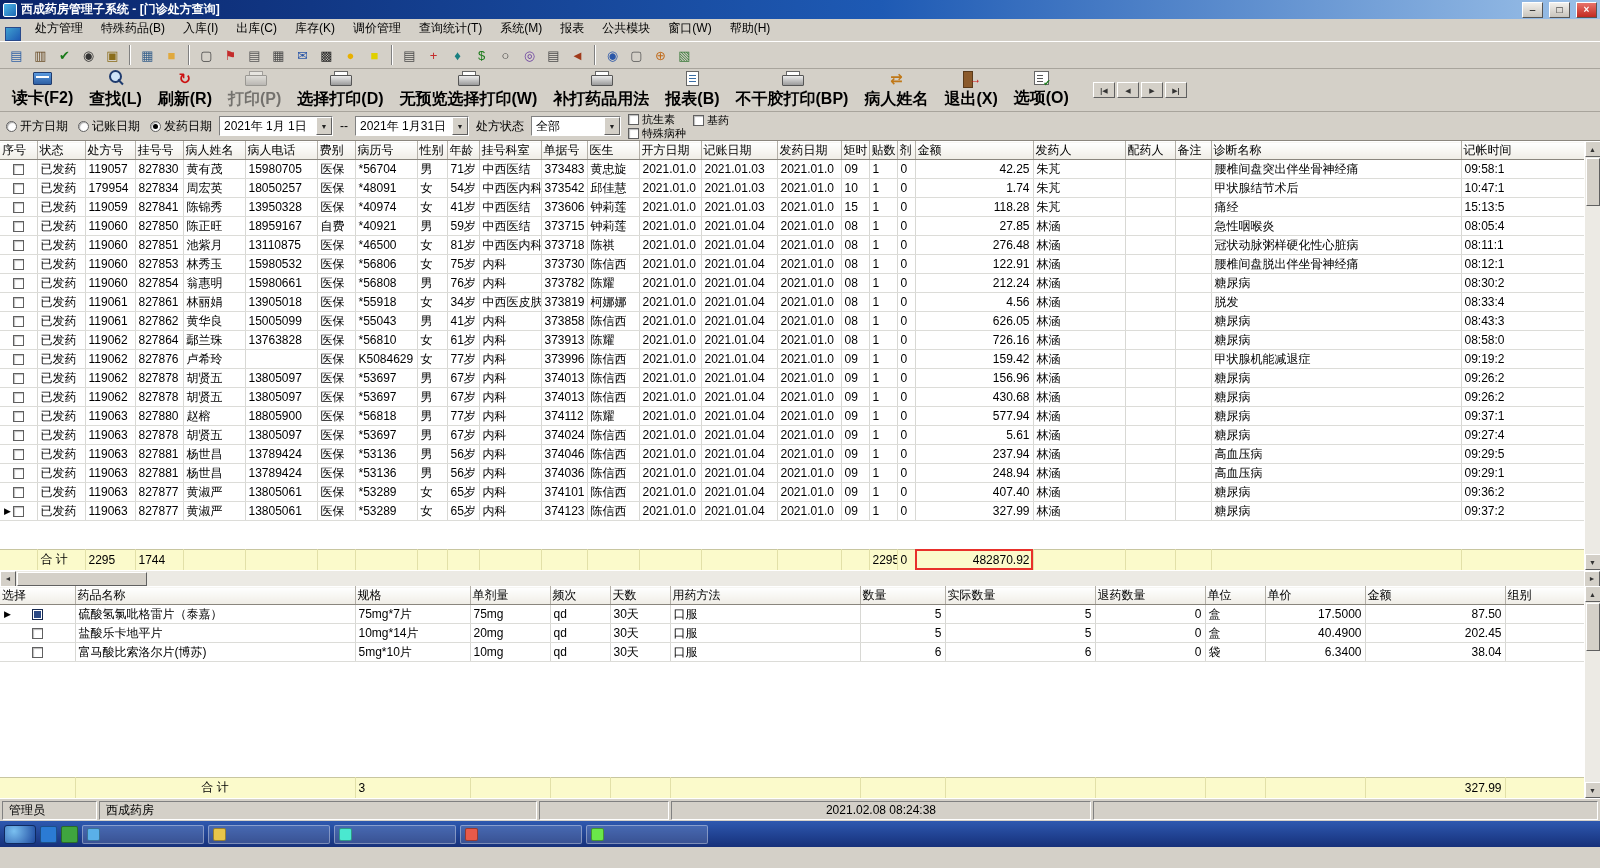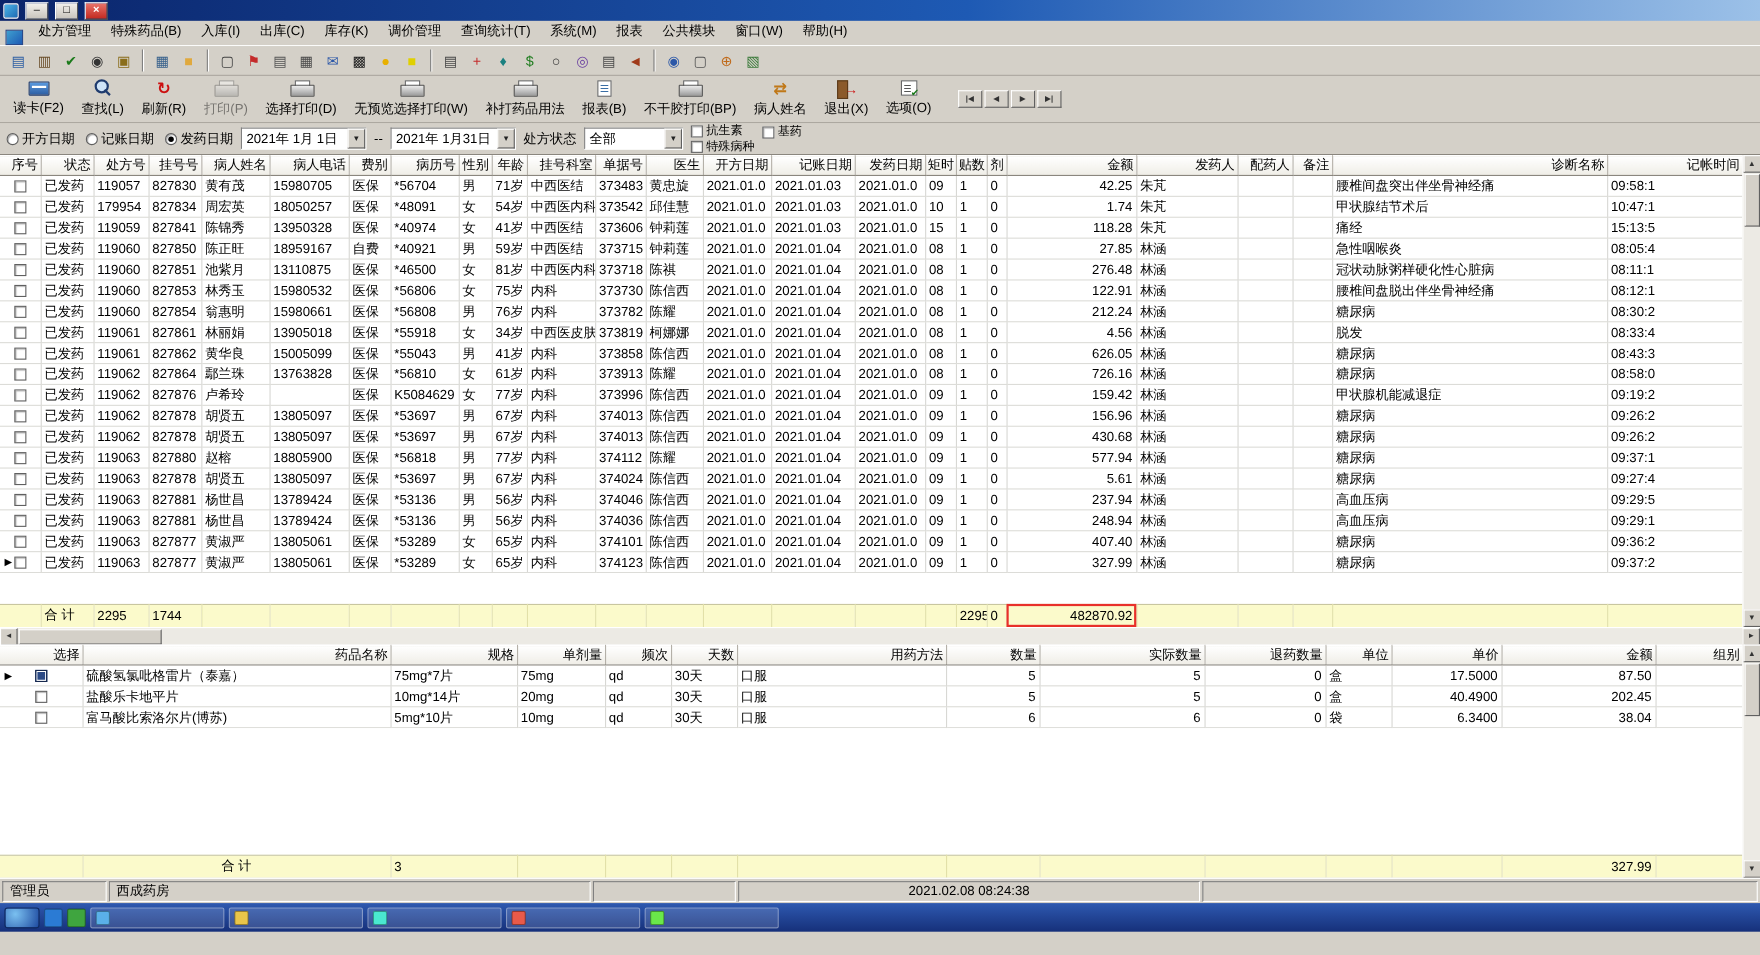--- a/index.html
+++ b/index.html
@@ -20,21 +20,21 @@
 .menu-item{padding:4px 9px;white-space:nowrap;}
 
 
 .toolbar1{height:27px;flex:0 0 auto;display:flex;align-items:center;background:#D4D0C8;border-bottom:1px solid #A8A49C;padding-left:5px;gap:1px;}
 .ticon{width:23px;height:22px;display:flex;align-items:center;justify-content:center;border:1px solid transparent;font-size:13px;line-height:13px;}
 .tsep{width:2px;height:20px;border-left:1px solid #808080;border-right:1px solid #fff;margin:0 4px;}
 
 
 .toolbar2{height:43px;flex:0 0 auto;display:flex;align-items:center;background:#D4D0C8;border-bottom:1px solid #A8A49C;padding-left:4px;}
 .tbtn{height:40px;display:flex;flex-direction:column;align-items:center;justify-content:center;padding:1px 7px;gap:3px;border:1px solid transparent;}
-.tbtn-label{font-size:12px;white-space:nowrap;}
+.tbtn-label{font-size:16px;white-space:nowrap;font-weight:bold;}
 .tbtn.disabled{opacity:.45;filter:grayscale(1);}
 .navgrp{display:flex;gap:2px;margin-left:16px;}
 .navbtn{min-width:22px;height:18px;padding:0 3px;font-size:9px;display:flex;align-items:center;justify-content:center;color:#17335E;font-weight:bold;}
 
 
 .ic{position:relative;width:20px;height:15px;flex:0 0 auto;}
 .ic-glyph{display:flex;align-items:center;justify-content:center;font-size:15px;line-height:15px;font-weight:bold;width:auto;min-width:16px;}
 .ic-refresh{color:#CC1010;}
 .ic-transfer{color:#C07818;}
 .ic-card{width:19px;height:13px;background:linear-gradient(180deg,#5A9AE0,#2E5FA3);border:1px solid #1F3B6E;border-radius:1px;}
@@ -70,21 +70,21 @@
 .check{display:flex;align-items:center;gap:3px;}
 .checkbox{width:11px;height:11px;border:1px solid #606060;background:#fff;flex:0 0 auto;box-shadow:inset 1px 1px 1px #bbb;}
 .checkbox.checked{background:#2B4A86;border-color:#17294E;box-shadow:inset 0 0 0 1px #fff;}
 
 
 .grid-area{display:flex;background:#fff;flex:0 0 auto;}
 .grid-main{height:429px;}
 .grid-detail{height:212px;}
 .grid-scroll{flex:1;display:flex;flex-direction:column;overflow:hidden;background:#fff;}
 table.grid,table.sumgrid{border-collapse:collapse;table-layout:fixed;width:1584px;flex:0 0 auto;}
-table.grid th{height:18px;font-weight:normal;font-size:12px;background:linear-gradient(180deg,#FFFFFF,#EFEDE6);border-right:1px solid #B4B0A8;border-bottom:1px solid #8A867E;border-top:1px solid #fff;white-space:nowrap;overflow:hidden;padding:0 2px;text-align:right;}
+table.grid th{height:18px;font-weight:normal;font-size:12px;background:linear-gradient(180deg,#FFFFFF,#EFEDE6);border-right:1px solid #B4B0A8;border-bottom:1px solid #8A867E;border-top:1px solid #fff;white-space:nowrap;overflow:hidden;padding:0 2px;text-align:left;}
 table.grid td{height:19px;font-size:12px;border-right:1px solid #D8D8D4;border-bottom:1px solid #DCDCD8;white-space:nowrap;overflow:hidden;padding:0 3px;background:#fff;}
 td.num{text-align:right;}
 .selwrap{display:flex;align-items:center;justify-content:center;position:relative;height:100%;}
 .rowmark{position:absolute;left:1px;font-size:9px;color:#000;}
 .filler{flex:1 1 auto;min-height:0;background:#fff;}
 table.sumgrid td{height:21px;background:#FBFACB;border-right:1px solid #E2E0A8;border-top:1px solid #C8C6A0;font-size:12px;white-space:nowrap;overflow:hidden;padding:0 3px;}
 td.red-box{outline:2px solid #E8302A;outline-offset:-2px;}
 td.sum-center{text-align:center;}
 
 
@@ -112,20 +112,21 @@
 .taskbtn{width:122px;height:19px;border:1px solid rgba(255,255,255,.35);border-radius:2px;background:rgba(255,255,255,.14);display:flex;align-items:center;padding:0 4px;gap:4px;flex:0 0 auto;}
 .taskbtn .qicon{width:13px;height:13px;}
 </style>
 </head>
 <body>
 
 <div class="window">
 
   <div class="titlebar">
     <div class="app-icon"></div>
+    <div class="title-text">西成药房管理子系统 - [门诊处方查询]</div>
     <div class="winbtn">–</div>
     <div class="winbtn">□</div>
     <div class="winbtn close">×</div>
   </div>
 
   <div class="menubar">
     <div class="mdi-icon"></div>
   <div class="menu-item">处方管理</div>
       <div class="menu-item">特殊药品(B)</div>
       <div class="menu-item">入库(I)</div>

